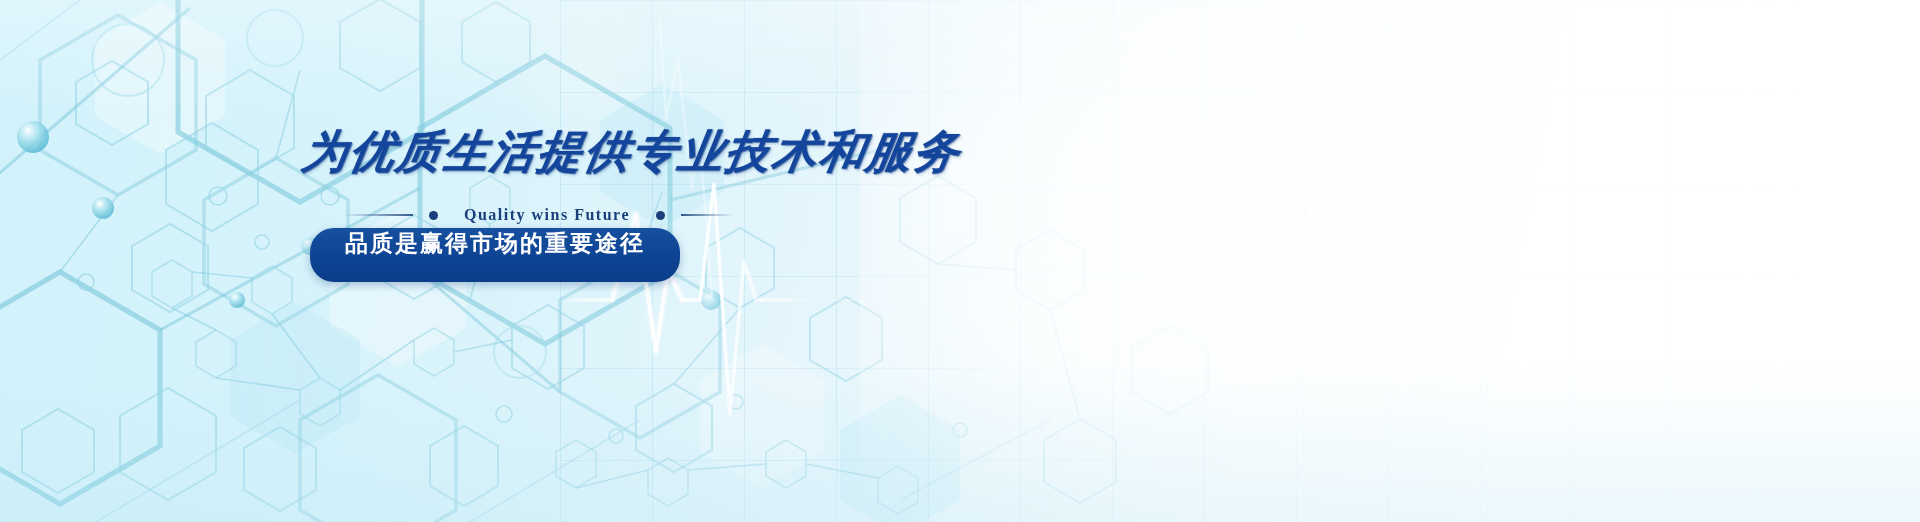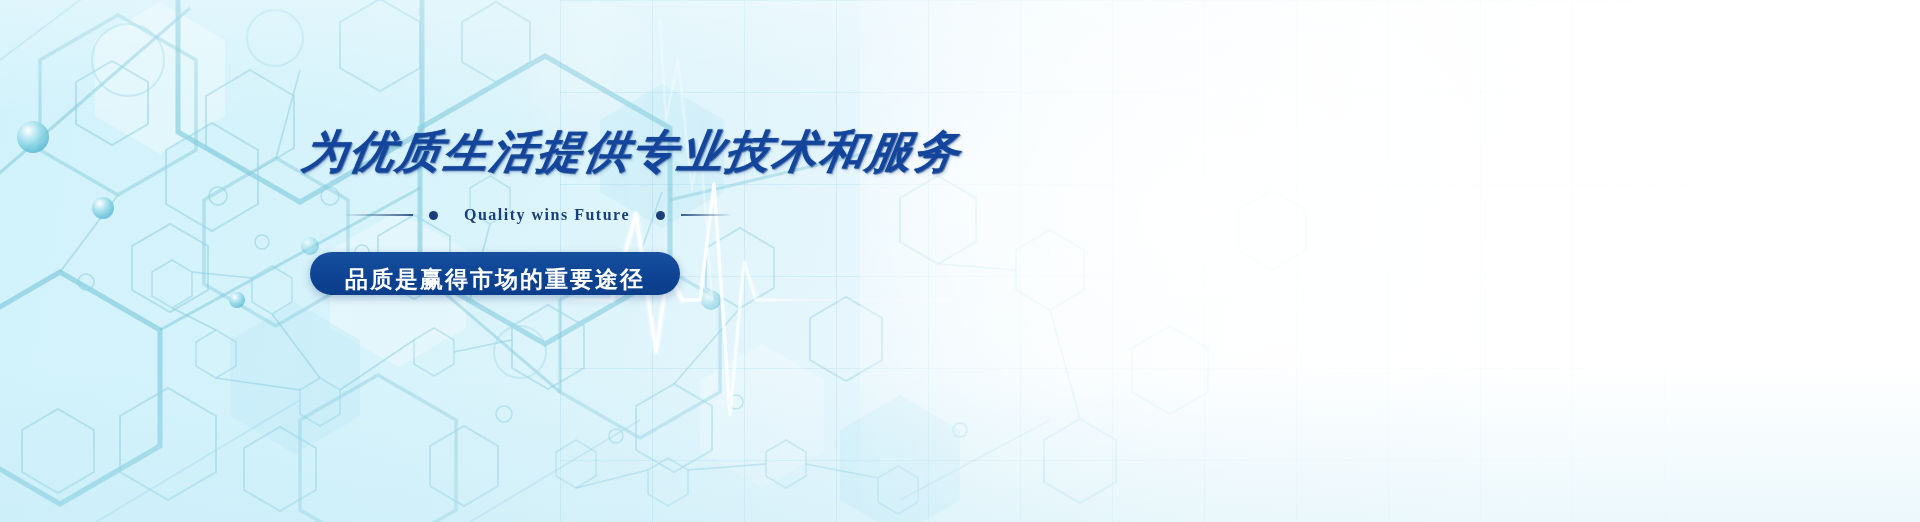--- a/index.html
+++ b/index.html
@@ -99,25 +99,25 @@
     font-family:"Liberation Serif", serif;
     font-size:16px; font-weight:bold;
     color:#1a3f7a;
     letter-spacing:1.5px;
     white-space:nowrap;
     padding:0 10px;
   }
 
   .cta {
     position:absolute; left:310px; top:228px;
-    width:370px; height:43px;
+    width:370px; height:54px;
     border-radius:24px;
     background:linear-gradient(180deg,#16509f 0%, #0e4494 52%, #0b3d8a 100%);
     box-shadow:0 3px 8px rgba(10,50,120,0.28);
-    display:flex; align-items:flex-end; justify-content:center;margin-top:24px;
+    display:flex; align-items:flex-start; justify-content:center;
   }
   .cta-text {
     color:#ffffff;
     font-size:23px; font-weight:bold;
     letter-spacing:2px;
     white-space:nowrap;
   }
 </style>
 </head>
 <body>

